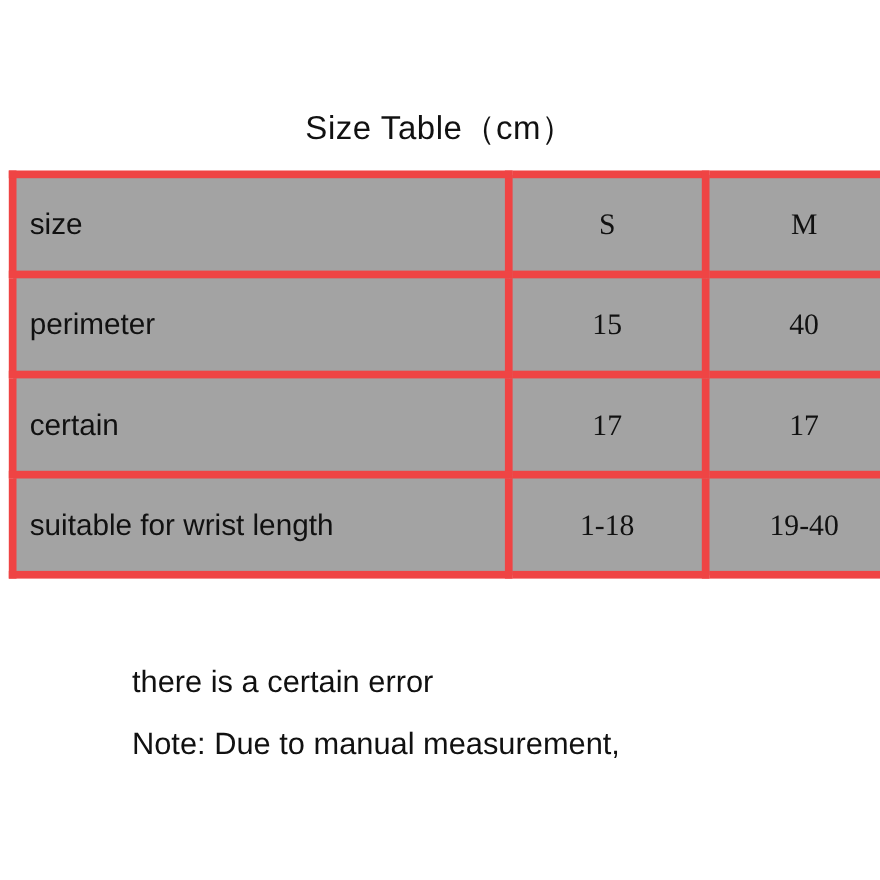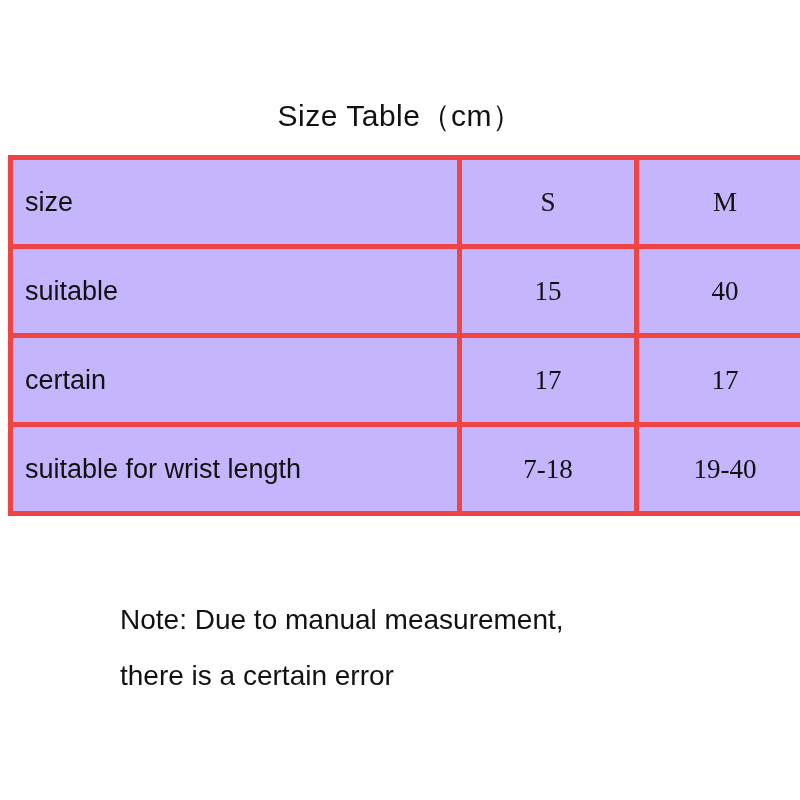--- a/index.html
+++ b/index.html
@@ -42,27 +42,27 @@
     width: 790px;
   }
 
   table.size-table {
     border-collapse: collapse;
     width: 790px;
     table-layout: fixed;
   }
 
   table.size-table td {
-    border: 5px solid #ef4444;
+    border: 7px solid #ef4444;
     height: 84px;
     padding: 0 0 0 12px;
     font-size: 27px;
     color: #111111;
     vertical-align: middle;
-    background: #c4b5fd;
+    background: #a3a3a3;
   }
 
   table.size-table td.label-cell {
     width: 432px;
     text-align: left;
     font-family: "Liberation Sans", sans-serif;
   }
 
   table.size-table td.val-cell {
     width: 172px;
@@ -109,39 +109,39 @@
   <div class="table-wrap">
     <table class="size-table">
       <tbody>
         <tr class="header-row">
           <td class="label-cell">size</td>
           <td class="val-cell">S</td>
           <td class="val-cell">M</td>
           <td class="val-cell clipped"></td>
         </tr>
         <tr>
-          <td class="label-cell">suitable</td>
+          <td class="label-cell">perimeter</td>
           <td class="val-cell">15</td>
           <td class="val-cell">40</td>
           <td class="val-cell clipped"></td>
         </tr>
         <tr>
           <td class="label-cell">certain</td>
           <td class="val-cell">17</td>
           <td class="val-cell">17</td>
           <td class="val-cell clipped"></td>
         </tr>
         <tr>
           <td class="label-cell">suitable for wrist length</td>
-          <td class="val-cell">7-18</td>
+          <td class="val-cell">1-18</td>
           <td class="val-cell">19-40</td>
           <td class="val-cell clipped"></td>
         </tr>
       </tbody>
     </table>
   </div>
 
   <div class="note">
+    <span class="note-line">there is a certain error</span>
     <span class="note-line">Note: Due to manual measurement,</span>
-    <span class="note-line">there is a certain error</span>
   </div>
 
 </div>
 
 </body></html>

